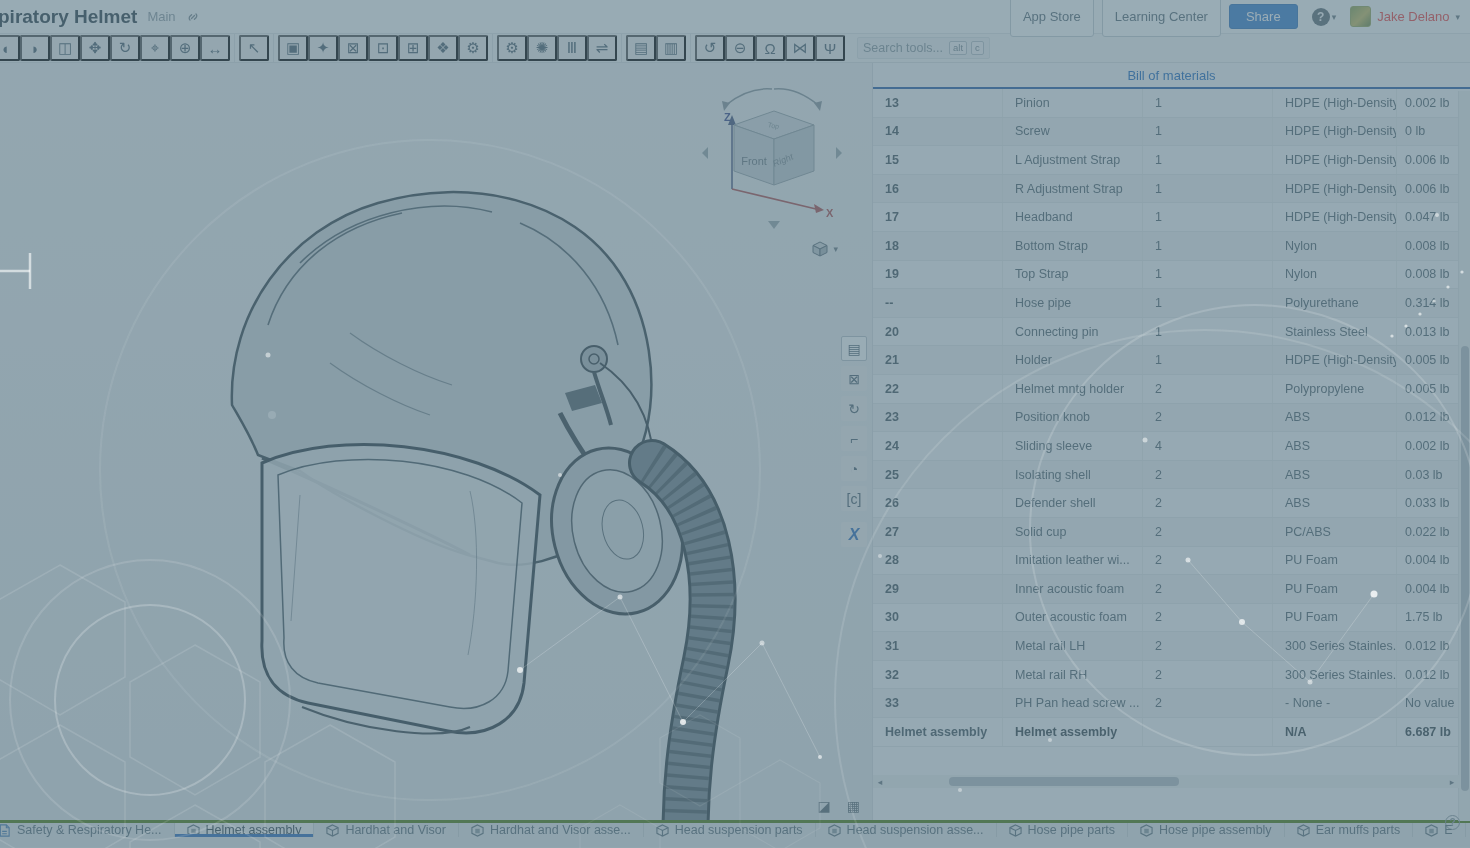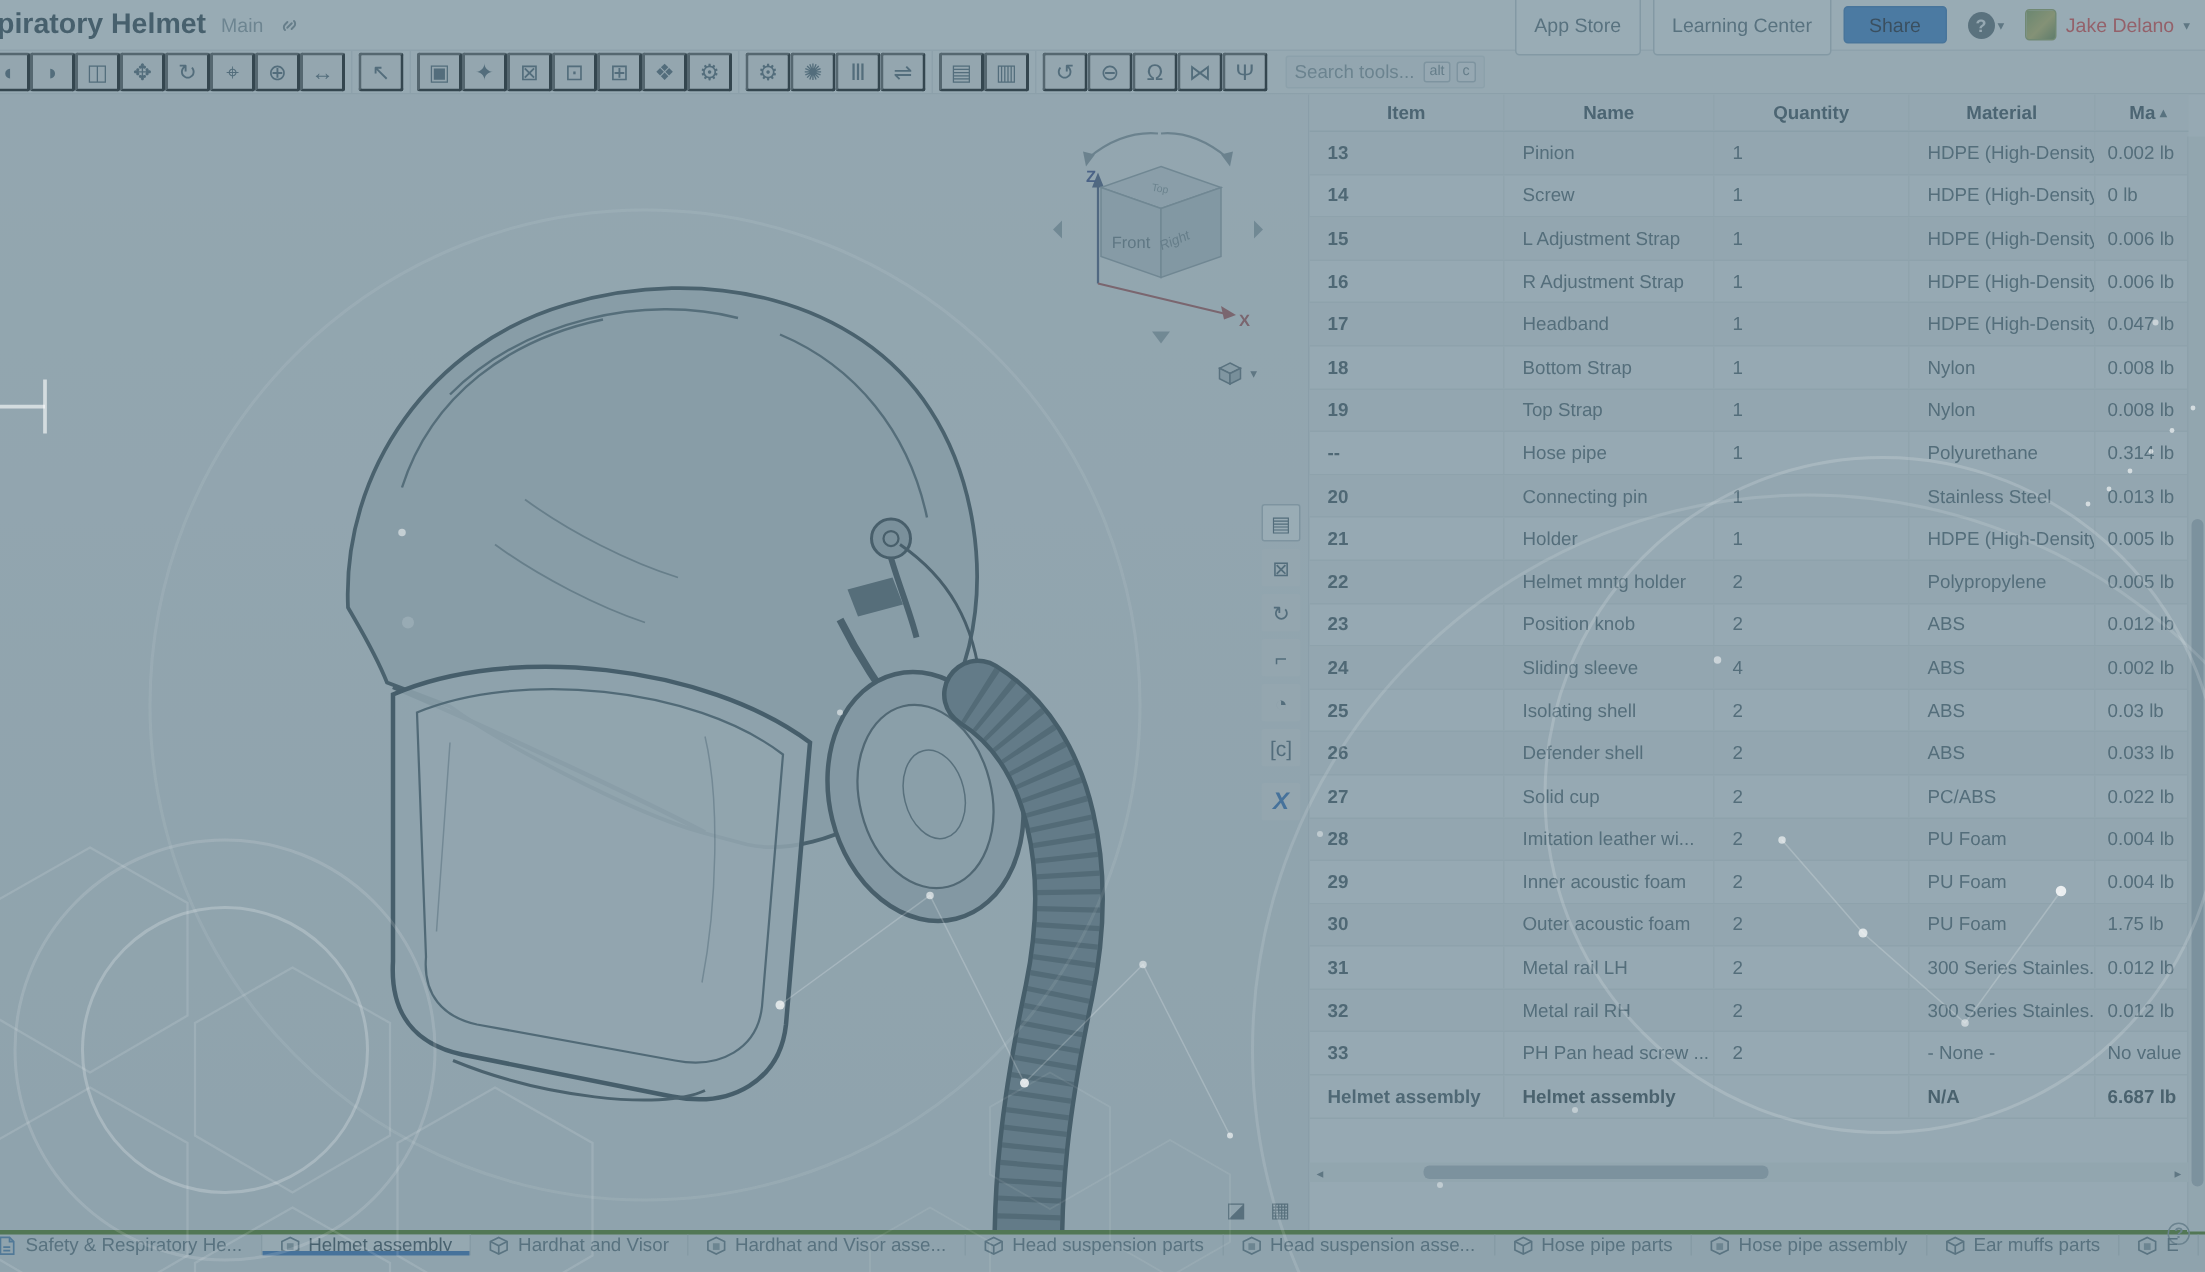--- a/index.html
+++ b/index.html
@@ -6,21 +6,21 @@
   html,body { width:1470px; height:848px; overflow:hidden; }
   body { font-family:"Liberation Sans", sans-serif; font-size:13px; color:#44565f; background:#e9edee; position:relative; }
 
   
   .header { height:34px; background:#fbfcfc; display:flex; align-items:center; padding:0 10px 0 0; border-bottom:1px solid #e2e6e8; }
   .doc-title { font-size:19px; font-weight:700; color:#30424c; white-space:nowrap; margin-left:-2px; }
   .ws-label { font-size:13px; color:#909ea6; margin-left:10px; }
   .link-icon { margin-left:10px; color:#7d8c94; display:inline-flex; }
   .header-right { margin-left:auto; display:flex; align-items:center; gap:8px; }
   .hbtn { height:41px; padding:0 12px; background:#fdfefe; border:1px solid #c6d0d5; border-radius:3px; color:#5a6e79; font-size:13px; display:flex; align-items:center; cursor:pointer; }
-  .share-btn { height:25px; padding:0 16px; background:#3b82d0; border:1px solid #3375bd; border-radius:3px; color:#0f172a; font-size:13px; display:flex; align-items:center; cursor:pointer; }
+  .share-btn { height:25px; padding:0 16px; background:#3b82d0; border:1px solid #3375bd; border-radius:3px; color:#ffffff; font-size:13px; display:flex; align-items:center; cursor:pointer; }
   .help-wrap { display:flex; align-items:center; gap:2px; margin-left:6px; cursor:pointer; }
   .help-circle { width:18px; height:18px; border-radius:50%; background:#5f6e77; color:#f4f6f7; font-size:12px; font-weight:700; display:flex; align-items:center; justify-content:center; }
   .caret { font-size:9px; color:#6b7a83; }
   .user-wrap { display:flex; align-items:center; gap:6px; margin-left:6px; cursor:pointer; }
   .avatar { width:21px; height:21px; border-radius:3px; background:linear-gradient(135deg,#8aa355 0%,#c8bd62 55%,#6f8a4a 100%); border:1px solid #9aa75e; }
   .user-name { color:#ef4444; font-size:13px; }
 
   
   .toolbar { height:29px; background:#f5f7f8; border-bottom:1px solid #dce1e3; display:flex; align-items:center; padding-left:0; }
   .tgroup { display:flex; align-items:center; height:100%; padding:0 4px; border-right:1px solid #dfe4e6; }
@@ -240,28 +240,22 @@
           <button class="sbtn">[c]</button>
           <button class="sbtn xapp">X</button>
         </div>
       <div class="vp-bottom-icons" id="vp-bottom-icons">
           <span>◪</span>
           <span>▦</span>
         </div>
     </div>
 
     <div class="bom-panel">
+      <div class="bom-title">Bill of materials</div>
       <div class="bom-grid" id="bom-grid">
-          <div class="bom-row bom-head">
-            <div>Item</div>
-            <div>Name</div>
-            <div>Quantity</div>
-            <div>Material</div>
-            <div>Ma<span class="sort-arrow">▴</span></div>
-          </div>
           <div class="bom-row">
             <div class="item-cell">13</div>
             <div class="name-cell">Pinion</div>
             <div class="qty-cell">1</div>
             <div class="material-cell">HDPE (High-Density...</div>
             <div class="mass-cell">0.002 lb</div>
           </div>
           <div class="bom-row">
             <div class="item-cell">14</div>
             <div class="name-cell">Screw</div>

